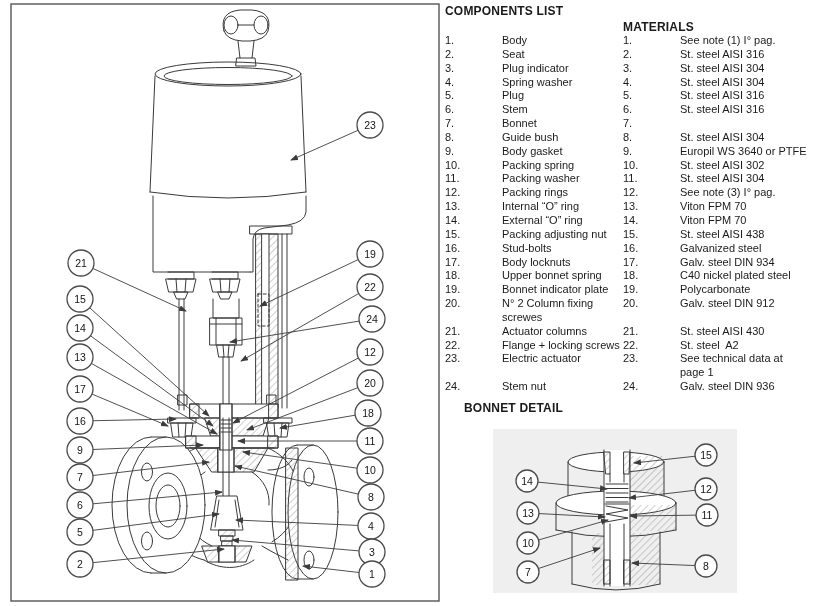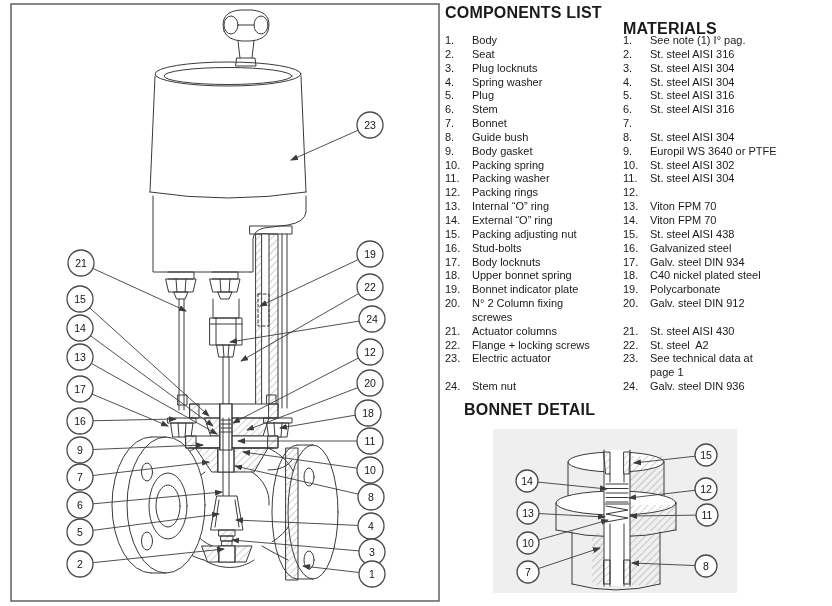--- a/index.html
+++ b/index.html
@@ -1,23 +1,23 @@
 <!DOCTYPE html>
 <html><head>
 <meta charset="utf-8">
 <style>
   html,body{margin:0;padding:0;background:#fff;}
   .stage{position:relative;width:832px;height:606px;background:#ffffff;
          font-family:"Liberation Sans",sans-serif;color:#1a1a1a;overflow:hidden;}
   .stage svg{position:absolute;left:0;top:0;}
-  .hdr{position:absolute;font-weight:bold;font-size:16px;letter-spacing:.2px;white-space:pre;}
+  .hdr{position:absolute;font-weight:bold;font-size:12px;letter-spacing:.2px;white-space:pre;}
   .rows{position:absolute;font-size:11px;line-height:13.85px;}
   .row{display:flex;height:13.85px;white-space:pre;}
   .row .n{width:27px;flex:none;}
-  .row .t{flex:1;}
+  .row .t{flex:1;margin-left:30px;}
   .leader{stroke:#3c3c3c;stroke-width:.9;fill:none;}
   .cob{fill:#fff;stroke:#4a4a4a;stroke-width:1.3;}
   .co{font-size:10.5px;fill:#141414;font-family:"Liberation Sans",sans-serif;}
   .art{stroke:#3a3a3a;stroke-width:1;fill:none;stroke-linejoin:round;stroke-linecap:round;}
 </style>
 </head>
 <body>
 
 <div class="stage">
 
@@ -256,21 +256,21 @@
         <text x="706" y="569.7" text-anchor="middle" class="co">8</text>
       </g>
   </svg>
 
   <div class="hdr" style="left:445px;top:4px">COMPONENTS LIST</div>
   <div class="hdr" style="left:623px;top:20px">MATERIALS</div>
 
   <div id="components-rows" class="rows" style="left:445px;top:34px;width:176px">
       <div class="row"><span class="n">1.</span><span class="t">Body</span></div>
       <div class="row"><span class="n">2.</span><span class="t">Seat</span></div>
-      <div class="row"><span class="n">3.</span><span class="t">Plug locknuts</span></div>
+      <div class="row"><span class="n">3.</span><span class="t">Plug indicator</span></div>
       <div class="row"><span class="n">4.</span><span class="t">Spring washer</span></div>
       <div class="row"><span class="n">5.</span><span class="t">Plug</span></div>
       <div class="row"><span class="n">6.</span><span class="t">Stem</span></div>
       <div class="row"><span class="n">7.</span><span class="t">Bonnet</span></div>
       <div class="row"><span class="n">8.</span><span class="t">Guide bush</span></div>
       <div class="row"><span class="n">9.</span><span class="t">Body gasket</span></div>
       <div class="row"><span class="n">10.</span><span class="t">Packing spring</span></div>
       <div class="row"><span class="n">11.</span><span class="t">Packing washer</span></div>
       <div class="row"><span class="n">12.</span><span class="t">Packing rings</span></div>
       <div class="row"><span class="n">13.</span><span class="t">Internal “O” ring</span></div>
@@ -293,21 +293,21 @@
       <div class="row"><span class="n">2.</span><span class="t">St. steel AISI 316</span></div>
       <div class="row"><span class="n">3.</span><span class="t">St. steel AISI 304</span></div>
       <div class="row"><span class="n">4.</span><span class="t">St. steel AISI 304</span></div>
       <div class="row"><span class="n">5.</span><span class="t">St. steel AISI 316</span></div>
       <div class="row"><span class="n">6.</span><span class="t">St. steel AISI 316</span></div>
       <div class="row"><span class="n">7.</span></div>
       <div class="row"><span class="n">8.</span><span class="t">St. steel AISI 304</span></div>
       <div class="row"><span class="n">9.</span><span class="t">Europil WS 3640 or PTFE</span></div>
       <div class="row"><span class="n">10.</span><span class="t">St. steel AISI 302</span></div>
       <div class="row"><span class="n">11.</span><span class="t">St. steel AISI 304</span></div>
-      <div class="row"><span class="n">12.</span></div>
+      <div class="row"><span class="n">12.</span><span class="t">See note (3) I° pag.</span></div>
       <div class="row"><span class="n">13.</span><span class="t">Viton FPM 70</span></div>
       <div class="row"><span class="n">14.</span><span class="t">Viton FPM 70</span></div>
       <div class="row"><span class="n">15.</span><span class="t">St. steel AISI 438</span></div>
       <div class="row"><span class="n">16.</span><span class="t">Galvanized steel</span></div>
       <div class="row"><span class="n">17.</span><span class="t">Galv. steel DIN 934</span></div>
       <div class="row"><span class="n">18.</span><span class="t">C40 nickel plated steel</span></div>
       <div class="row"><span class="n">19.</span><span class="t">Polycarbonate</span></div>
       <div class="row"><span class="n">20.</span><span class="t">Galv. steel DIN 912</span></div>
       <div class="row"><span class="n"></span><span class="t"></span></div>
       <div class="row"><span class="n">21.</span><span class="t">St. steel AISI 430</span></div>

